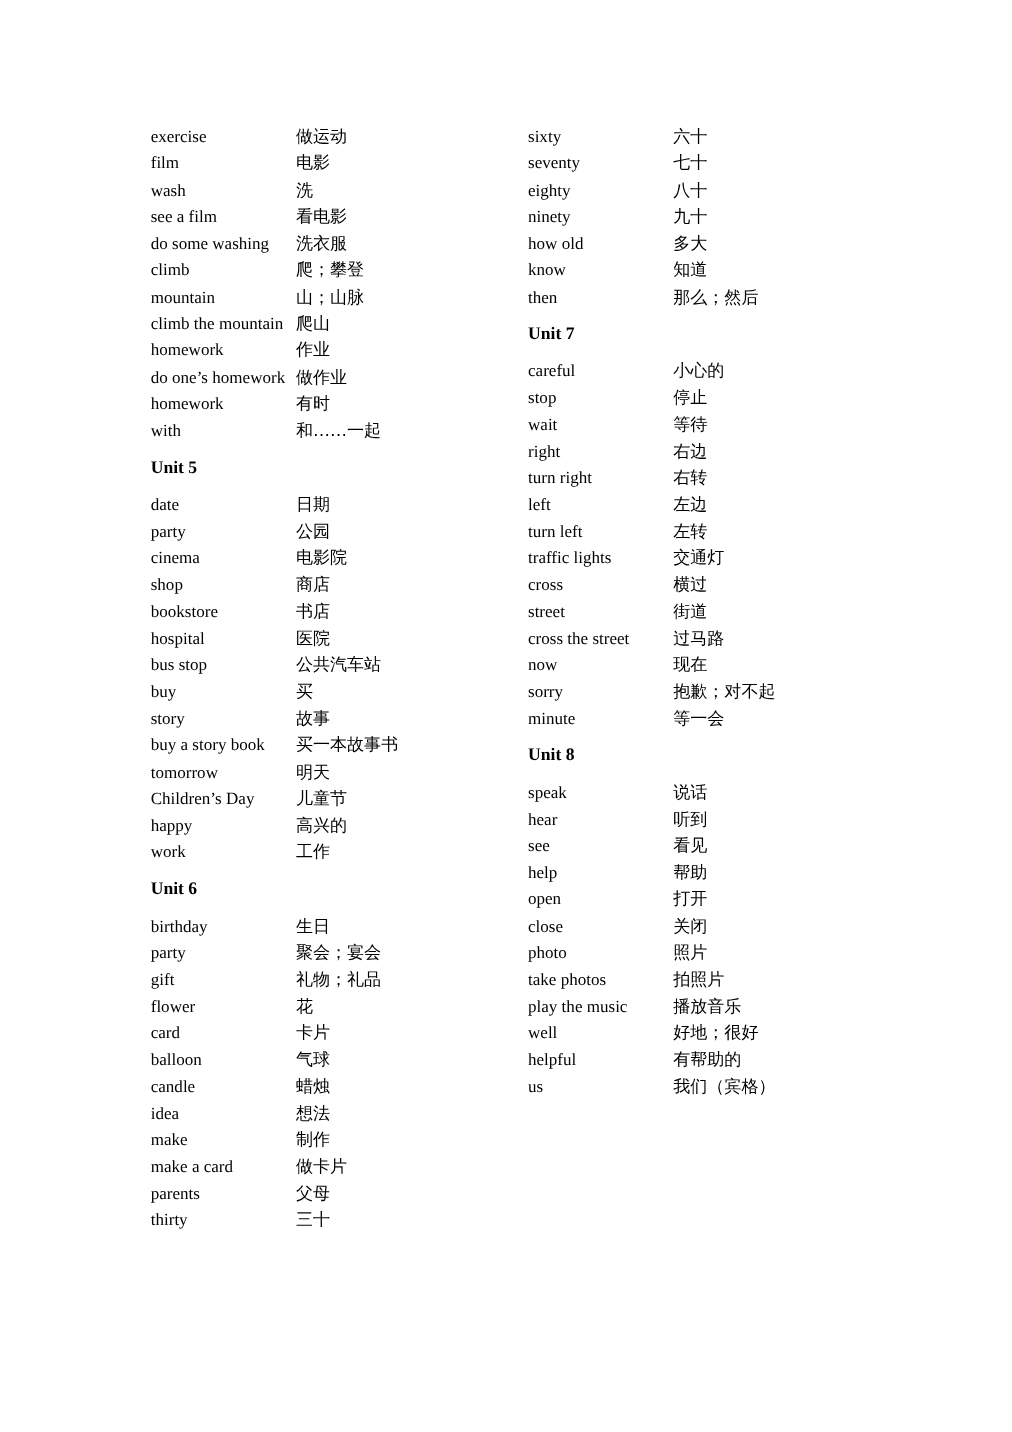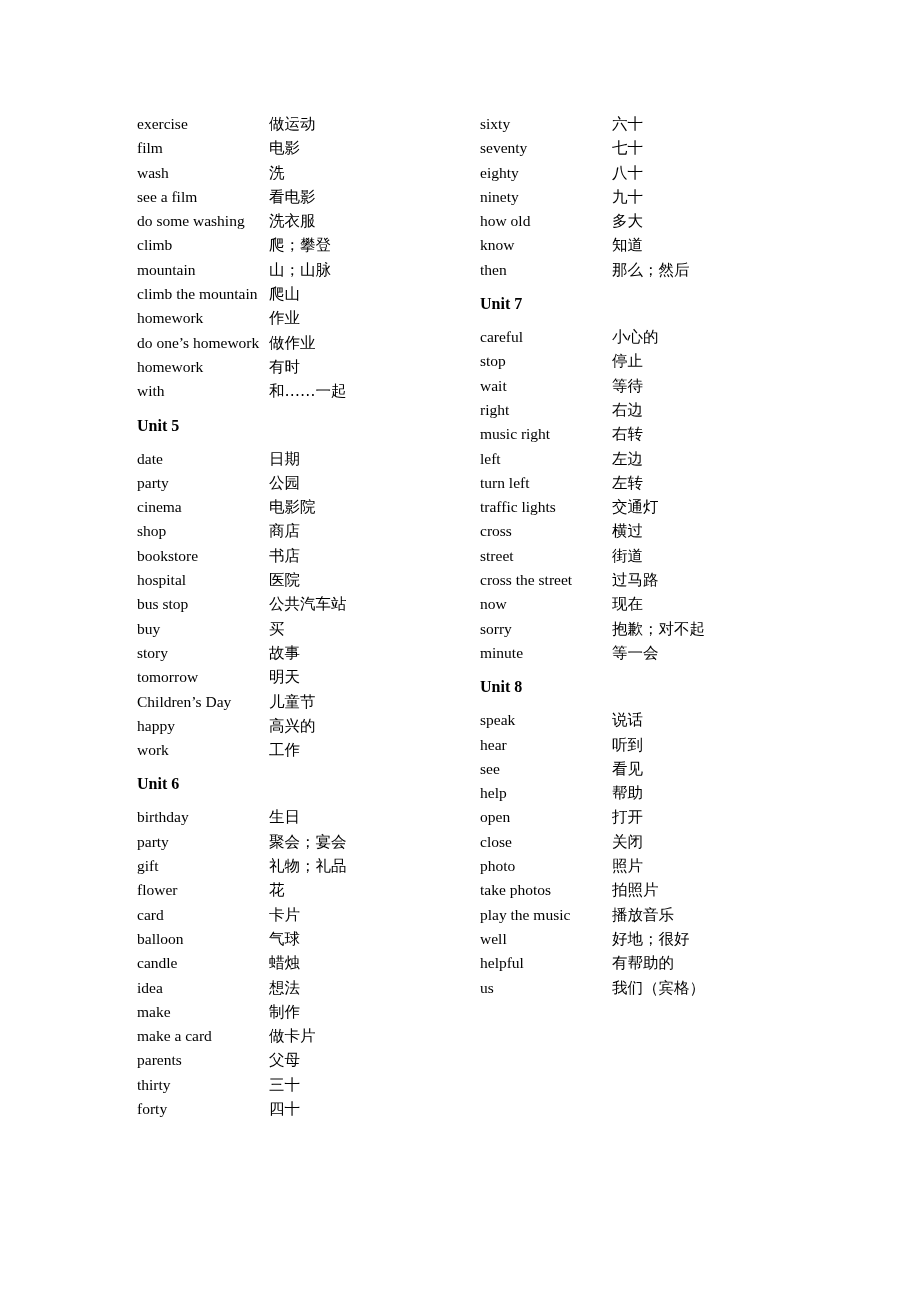--- a/index.html
+++ b/index.html
@@ -85,20 +85,21 @@
         <div class="unit-heading">Unit 5</div>
         <div class="entry"><span class="term">date</span><span class="gloss">日期</span></div>
         <div class="entry"><span class="term">party</span><span class="gloss">公园</span></div>
         <div class="entry"><span class="term">cinema</span><span class="gloss">电影院</span></div>
         <div class="entry"><span class="term">shop</span><span class="gloss">商店</span></div>
         <div class="entry"><span class="term">bookstore</span><span class="gloss">书店</span></div>
         <div class="entry"><span class="term">hospital</span><span class="gloss">医院</span></div>
         <div class="entry"><span class="term">bus stop</span><span class="gloss">公共汽车站</span></div>
         <div class="entry"><span class="term">buy</span><span class="gloss">买</span></div>
         <div class="entry"><span class="term">story</span><span class="gloss">故事</span></div>
+        <div class="entry"><span class="term">buy a story book</span><span class="gloss">买一本故事书</span></div>
         <div class="entry"><span class="term">tomorrow</span><span class="gloss">明天</span></div>
         <div class="entry"><span class="term">Children’s Day</span><span class="gloss">儿童节</span></div>
         <div class="entry"><span class="term">happy</span><span class="gloss">高兴的</span></div>
         <div class="entry"><span class="term">work</span><span class="gloss">工作</span></div>
         <div class="unit-heading">Unit 6</div>
         <div class="entry"><span class="term">birthday</span><span class="gloss">生日</span></div>
         <div class="entry"><span class="term">party</span><span class="gloss">聚会；宴会</span></div>
         <div class="entry"><span class="term">gift</span><span class="gloss">礼物；礼品</span></div>
         <div class="entry"><span class="term">flower</span><span class="gloss">花</span></div>
         <div class="entry"><span class="term">card</span><span class="gloss">卡片</span></div>
@@ -118,21 +119,21 @@
         <div class="entry"><span class="term">eighty</span><span class="gloss">八十</span></div>
         <div class="entry"><span class="term">ninety</span><span class="gloss">九十</span></div>
         <div class="entry"><span class="term">how old</span><span class="gloss">多大</span></div>
         <div class="entry"><span class="term">know</span><span class="gloss">知道</span></div>
         <div class="entry"><span class="term">then</span><span class="gloss">那么；然后</span></div>
         <div class="unit-heading">Unit 7</div>
         <div class="entry"><span class="term">careful</span><span class="gloss">小心的</span></div>
         <div class="entry"><span class="term">stop</span><span class="gloss">停止</span></div>
         <div class="entry"><span class="term">wait</span><span class="gloss">等待</span></div>
         <div class="entry"><span class="term">right</span><span class="gloss">右边</span></div>
-        <div class="entry"><span class="term">music right</span><span class="gloss">右转</span></div>
+        <div class="entry"><span class="term">turn right</span><span class="gloss">右转</span></div>
         <div class="entry"><span class="term">left</span><span class="gloss">左边</span></div>
         <div class="entry"><span class="term">turn left</span><span class="gloss">左转</span></div>
         <div class="entry"><span class="term">traffic lights</span><span class="gloss">交通灯</span></div>
         <div class="entry"><span class="term">cross</span><span class="gloss">横过</span></div>
         <div class="entry"><span class="term">street</span><span class="gloss">街道</span></div>
         <div class="entry"><span class="term">cross the street</span><span class="gloss">过马路</span></div>
         <div class="entry"><span class="term">now</span><span class="gloss">现在</span></div>
         <div class="entry"><span class="term">sorry</span><span class="gloss">抱歉；对不起</span></div>
         <div class="entry"><span class="term">minute</span><span class="gloss">等一会</span></div>
         <div class="unit-heading">Unit 8</div>

